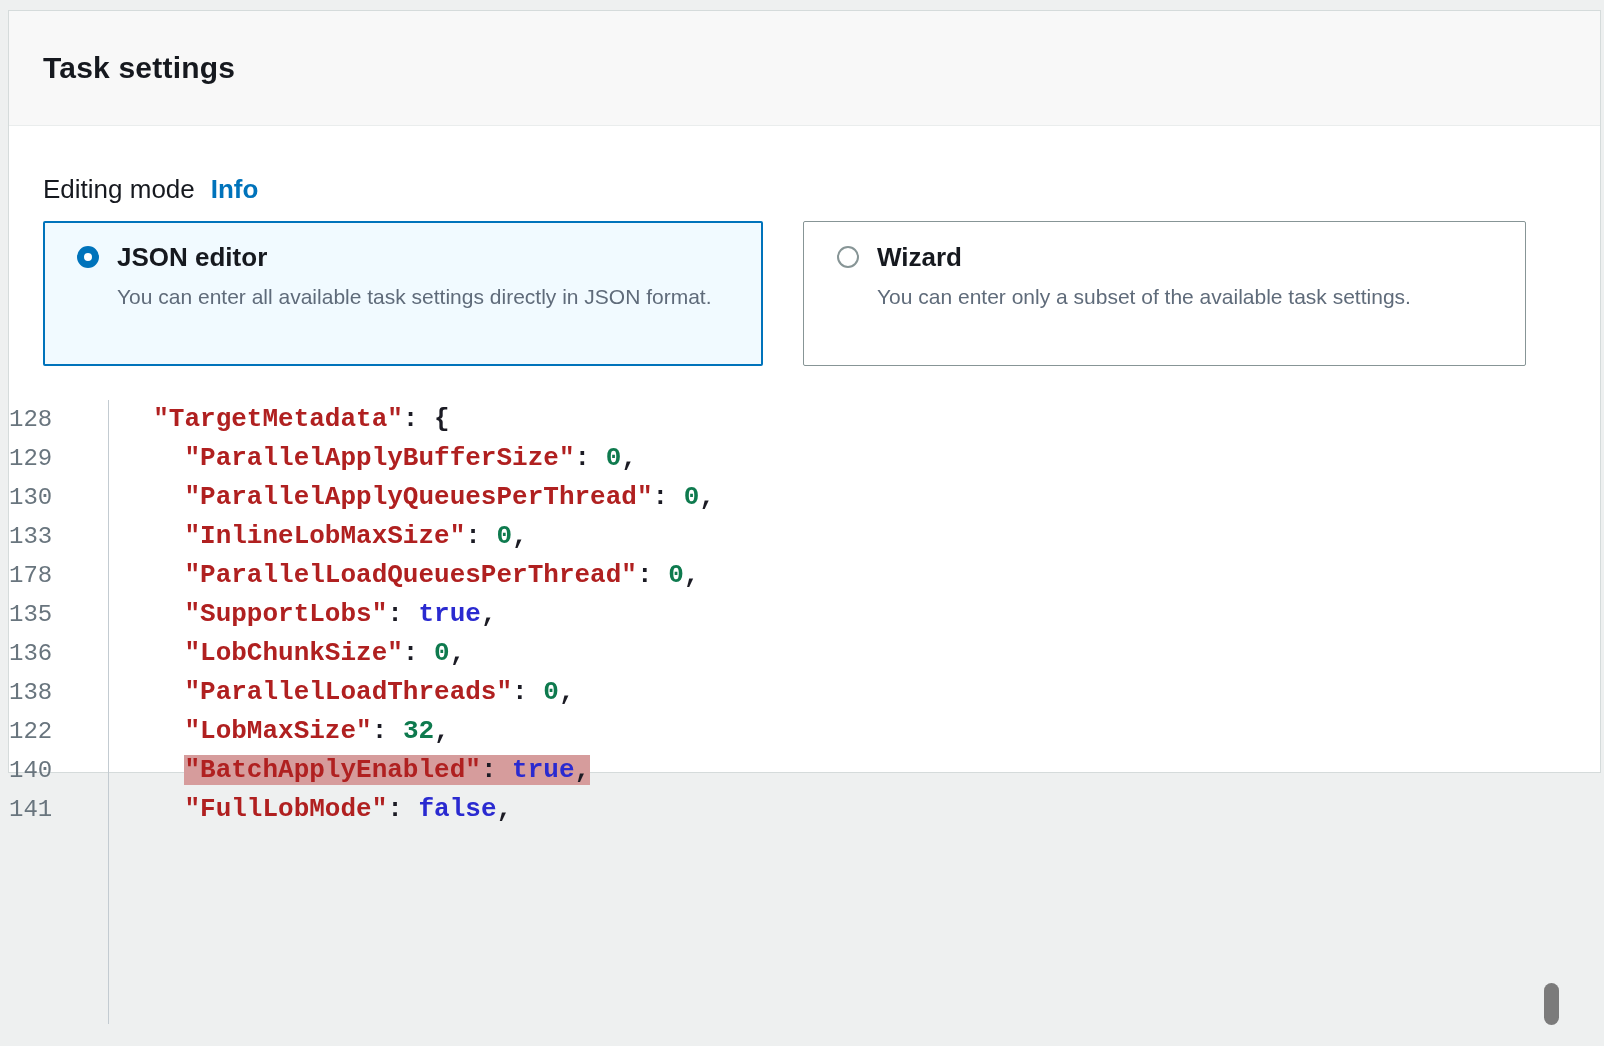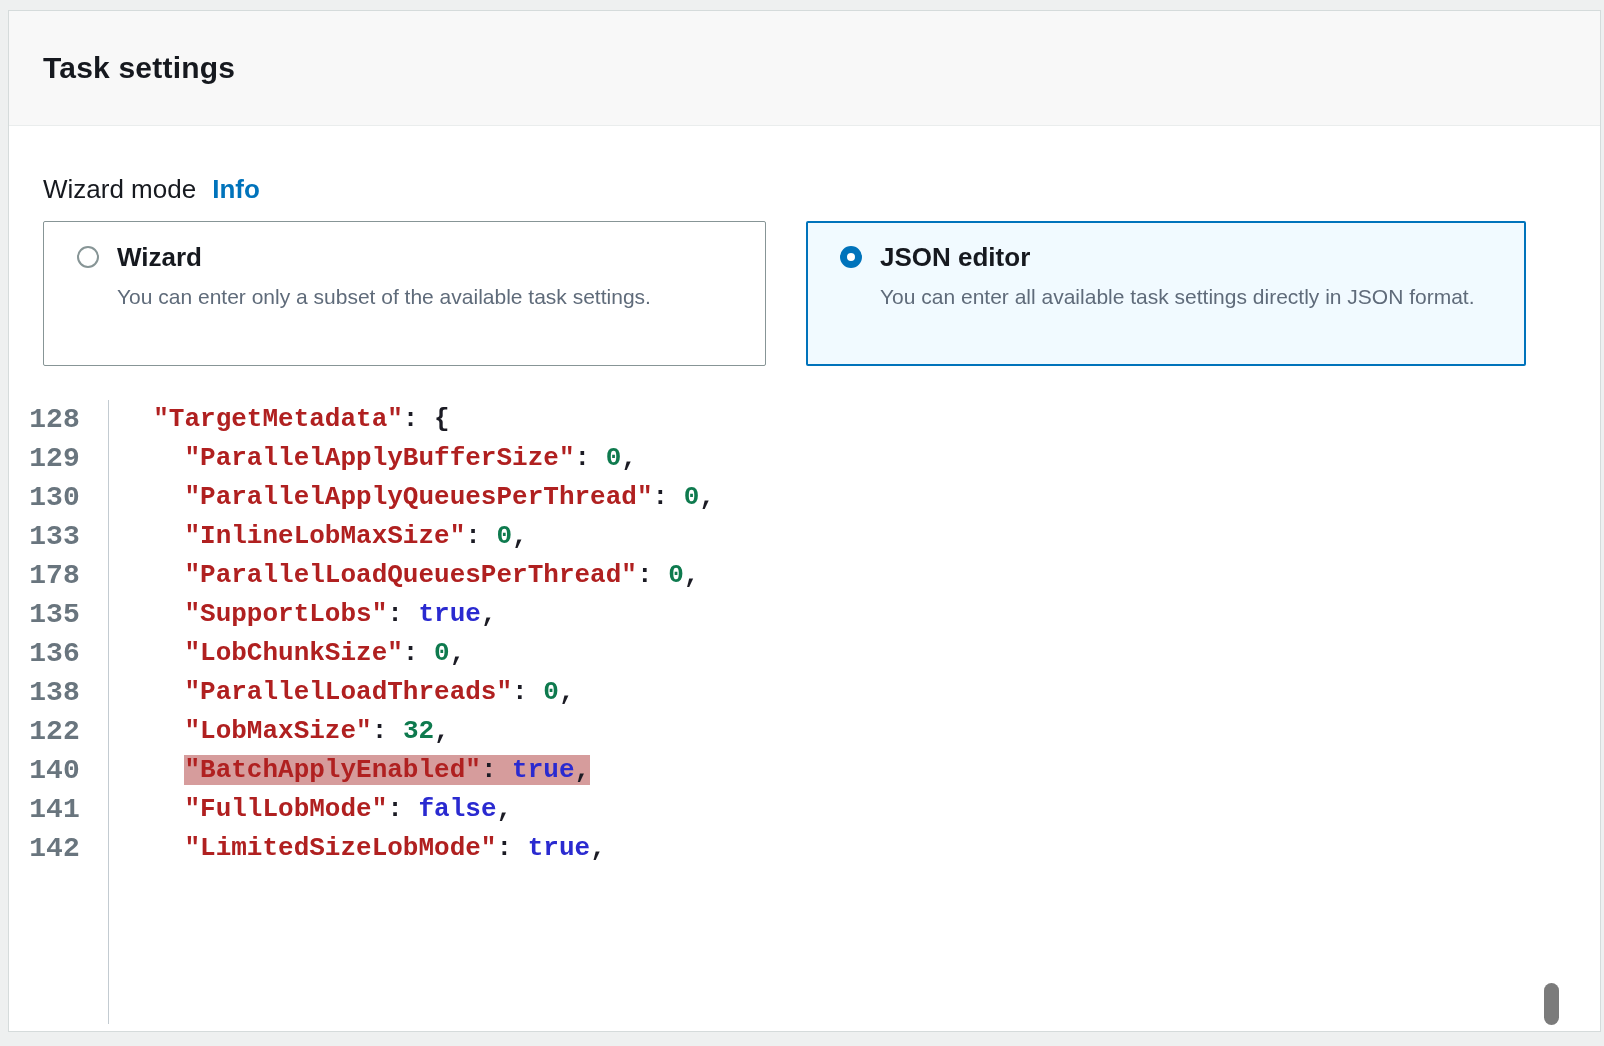--- a/index.html
+++ b/index.html
@@ -4,21 +4,21 @@
 <style>
   :root{
     --accent:#0073bb; --tile-blue-bg:#f1faff; --tile-border:#879596;
     --key:#b02020; --num:#0e7a4e; --bool:#2a2ad0; --punct:#1b1b24;
     --ln:#69757e; --hl:#d69c9c; --text:#16191f; --muted:#5f6b7a;
     --page-bg:#eef0f0; --header-bg:#f8f8f8; --card-border:#d5dbdb; --gutter:#c3cbd1;
   }
   *{margin:0;padding:0;box-sizing:border-box;}
   html,body{width:1604px;height:1046px;}
   body{font-family:"Liberation Sans",sans-serif;background:var(--page-bg);position:relative;overflow:hidden;}
-  .card{position:absolute;left:8px;top:10px;width:1593px;height:1022px;background:#fff;
+  .card{position:absolute;left:8px;top:10px;width:1593px;height:763px;background:#fff;
         border:1px solid var(--card-border);}
   .card-header{height:115px;background:var(--header-bg);border-bottom:1px solid #eaeded;
         display:flex;align-items:center;padding-left:34px;}
   .card-header h1{font-size:30px;font-weight:700;color:var(--text);letter-spacing:.2px;}
   .card-body{position:relative;height:908px;}
   .editing-row{margin:32px 0 0 34px;display:flex;align-items:baseline;gap:16px;}
   .editing-label{font-size:26px;color:var(--text);}
   .info-link{font-size:26px;font-weight:700;color:var(--accent);text-decoration:none;cursor:pointer;margin-top:16px;}
   .tiles{display:flex;gap:40px;margin:16px 0 0 34px;}
   .tile{width:723px;height:145px;border:1px solid var(--tile-border);border-radius:2px;
@@ -26,68 +26,67 @@
   .tile.selected{border:2px solid var(--accent);background:var(--tile-blue-bg);
         padding:20px 31px 0 32px;width:720px;}
   .radio{width:22px;height:22px;border-radius:50%;flex:0 0 auto;margin-top:3px;
         border:2px solid #879596;background:#fff;}
   .tile.selected .radio{border:7px solid var(--accent);width:22px;height:22px;}
   .tile-title{font-size:26px;font-weight:600;color:var(--text);line-height:1.1;}
   .tile-desc{font-size:21px;color:var(--muted);margin-top:8px;line-height:1.62;max-width:610px;}
   .editor{position:relative;margin-top:34px;font-family:"Liberation Mono","DejaVu Sans Mono",monospace;}
   .gutter-line{position:absolute;left:99px;top:0;width:624px;border-left:1px solid var(--gutter);height:624px;}
   .code-line{display:flex;height:39px;line-height:39px;white-space:pre;}
-  .ln{width:99px;padding-right:8px;text-align:center;font-size:28px;font-weight:700;color:var(--ln);flex:0 0 auto;}
+  .ln{width:99px;padding-right:8px;text-align:left;font-size:24px;font-weight:400;color:var(--ln);flex:0 0 auto;}
   .code{padding-left:14px;font-size:26px;font-weight:700;}
   .tok-key,.tok-string{color:var(--key);}
   .tok-number{color:var(--num);}
   .tok-boolean{color:var(--bool);}
   .tok-punct{color:var(--punct);}
   .hl{background:var(--hl);}
   .scroll-thumb{position:absolute;left:1535px;top:825px;width:15px;height:42px;border-radius:8px;
         background:#7b7b7b;cursor:pointer;}
 </style>
 </head>
 <body>
 
 <div class="card">
   <div class="card-header">
     <h1>Task settings</h1>
   </div>
   <div class="card-body">
     <div class="editing-row">
-      <span class="editing-label">Wizard mode</span>
+      <span class="editing-label">Editing mode</span>
       <a class="info-link">Info</a>
     </div>
     <div class="tiles" id="tiles">
+        <div class="tile selected">
+          <span class="radio"></span>
+          <div>
+            <div class="tile-title">JSON editor</div>
+            <div class="tile-desc">You can enter all available task settings directly in JSON format.</div>
+          </div>
+        </div>
         <div class="tile">
           <span class="radio"></span>
           <div>
             <div class="tile-title">Wizard</div>
             <div class="tile-desc">You can enter only a subset of the available task settings.</div>
-          </div>
-        </div>
-        <div class="tile selected">
-          <span class="radio"></span>
-          <div>
-            <div class="tile-title">JSON editor</div>
-            <div class="tile-desc">You can enter all available task settings directly in JSON format.</div>
           </div>
         </div>
       </div>
     <div class="editor" id="editor">
       <div class="gutter-line"></div>
     <div class="code-line"><span class="ln">128</span><span class="code">  <span><span class="tok-key">"TargetMetadata"</span><span class="tok-punct">: </span><span class="tok-punct">{</span></span></span></div>
         <div class="code-line"><span class="ln">129</span><span class="code">    <span><span class="tok-key">"ParallelApplyBufferSize"</span><span class="tok-punct">: </span><span class="tok-number">0</span><span class="tok-punct">,</span></span></span></div>
         <div class="code-line"><span class="ln">130</span><span class="code">    <span><span class="tok-key">"ParallelApplyQueuesPerThread"</span><span class="tok-punct">: </span><span class="tok-number">0</span><span class="tok-punct">,</span></span></span></div>
         <div class="code-line"><span class="ln">133</span><span class="code">    <span><span class="tok-key">"InlineLobMaxSize"</span><span class="tok-punct">: </span><span class="tok-number">0</span><span class="tok-punct">,</span></span></span></div>
         <div class="code-line"><span class="ln">178</span><span class="code">    <span><span class="tok-key">"ParallelLoadQueuesPerThread"</span><span class="tok-punct">: </span><span class="tok-number">0</span><span class="tok-punct">,</span></span></span></div>
         <div class="code-line"><span class="ln">135</span><span class="code">    <span><span class="tok-key">"SupportLobs"</span><span class="tok-punct">: </span><span class="tok-boolean">true</span><span class="tok-punct">,</span></span></span></div>
         <div class="code-line"><span class="ln">136</span><span class="code">    <span><span class="tok-key">"LobChunkSize"</span><span class="tok-punct">: </span><span class="tok-number">0</span><span class="tok-punct">,</span></span></span></div>
         <div class="code-line"><span class="ln">138</span><span class="code">    <span><span class="tok-key">"ParallelLoadThreads"</span><span class="tok-punct">: </span><span class="tok-number">0</span><span class="tok-punct">,</span></span></span></div>
         <div class="code-line"><span class="ln">122</span><span class="code">    <span><span class="tok-key">"LobMaxSize"</span><span class="tok-punct">: </span><span class="tok-number">32</span><span class="tok-punct">,</span></span></span></div>
         <div class="code-line"><span class="ln">140</span><span class="code">    <span class="hl"><span class="tok-key">"BatchApplyEnabled"</span><span class="tok-punct">: </span><span class="tok-boolean">true</span><span class="tok-punct">,</span></span></span></div>
         <div class="code-line"><span class="ln">141</span><span class="code">    <span><span class="tok-key">"FullLobMode"</span><span class="tok-punct">: </span><span class="tok-boolean">false</span><span class="tok-punct">,</span></span></span></div>
-        <div class="code-line"><span class="ln">142</span><span class="code">    <span><span class="tok-key">"LimitedSizeLobMode"</span><span class="tok-punct">: </span><span class="tok-boolean">true</span><span class="tok-punct">,</span></span></span></div>
       </div>
     <div class="scroll-thumb"></div>
   </div>
 </div>
 
 </body></html>

